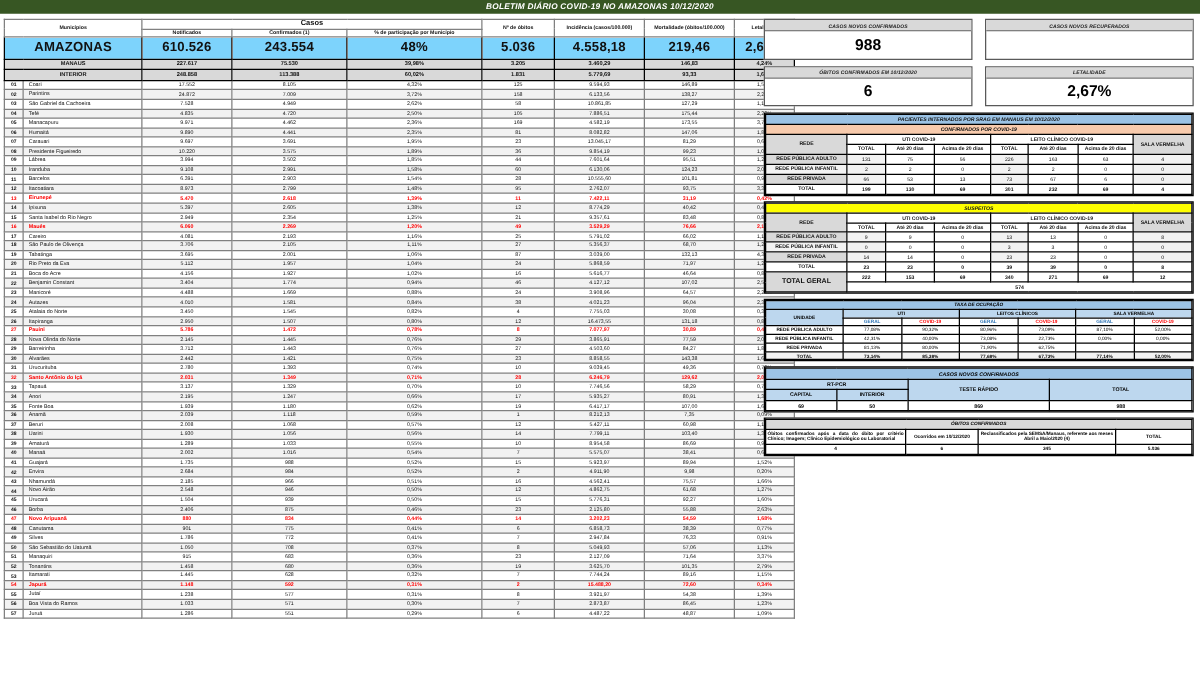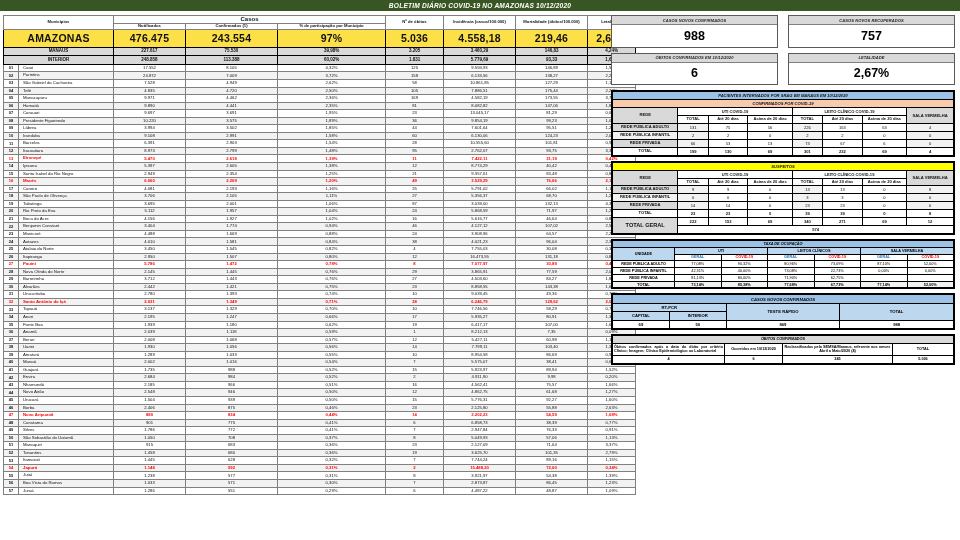--- a/index.html
+++ b/index.html
@@ -70,21 +70,21 @@
   .hdr-sub th {
     background: #d9d9d9;
     font-weight: bold;
     font-size: 4.2px;
     border: 1px solid #000;
     padding: 2px 1px;
     line-height: 1.15;
     white-space: normal;
   }
   tr.row-amazonas td {
-    background: #fde047;
+    background: #7dd3fc;
     font-weight: bold;
     font-size: 10.5px;
     border: 1.2px solid #000;
     padding: 3px 1px;
     letter-spacing: .2px;
   }
   tr.row-manaus td, tr.row-interior td {
     background: #d9d9d9;
     font-weight: bold;
     font-size: 4.5px;
@@ -262,23 +262,23 @@
           </tr>
           <tr class="hdr-sub">
             <th>Notificados</th>
             <th>Confirmados (1)</th>
             <th>% de participação por Município</th>
           </tr>
         </thead>
         <tbody>
             <tr class="row-amazonas">
               <td colspan="2">AMAZONAS</td>
-              <td>476.475</td>
+              <td>610.526</td>
               <td>243.554</td>
-              <td>97%</td>
+              <td>48%</td>
               <td>5.036</td>
               <td>4.558,18</td>
               <td>219,46</td>
               <td>2,67%</td>
             </tr>
             <tr class="row-manaus">
               <td colspan="2">MANAUS</td>
               <td>227.617</td>
               <td>75.530</td>
               <td>39,98%</td>
@@ -930,21 +930,20 @@
 
     <div class="col-right">
 
       <div class="kpi-row">
         <div class="kpi">
           <div class="kpi-label">CASOS NOVOS CONFIRMADOS</div>
           <div class="kpi-value">988</div>
         </div>
         <div class="kpi">
           <div class="kpi-label">CASOS NOVOS RECUPERADOS</div>
-          <div class="kpi-value">757</div>
         </div>
       </div>
 
       <div class="kpi-row">
         <div class="kpi">
           <div class="kpi-label">ÓBITOS CONFIRMADOS EM  10/12/2020</div>
           <div class="kpi-value">6</div>
         </div>
         <div class="kpi">
           <div class="kpi-label">LETALIDADE</div>

